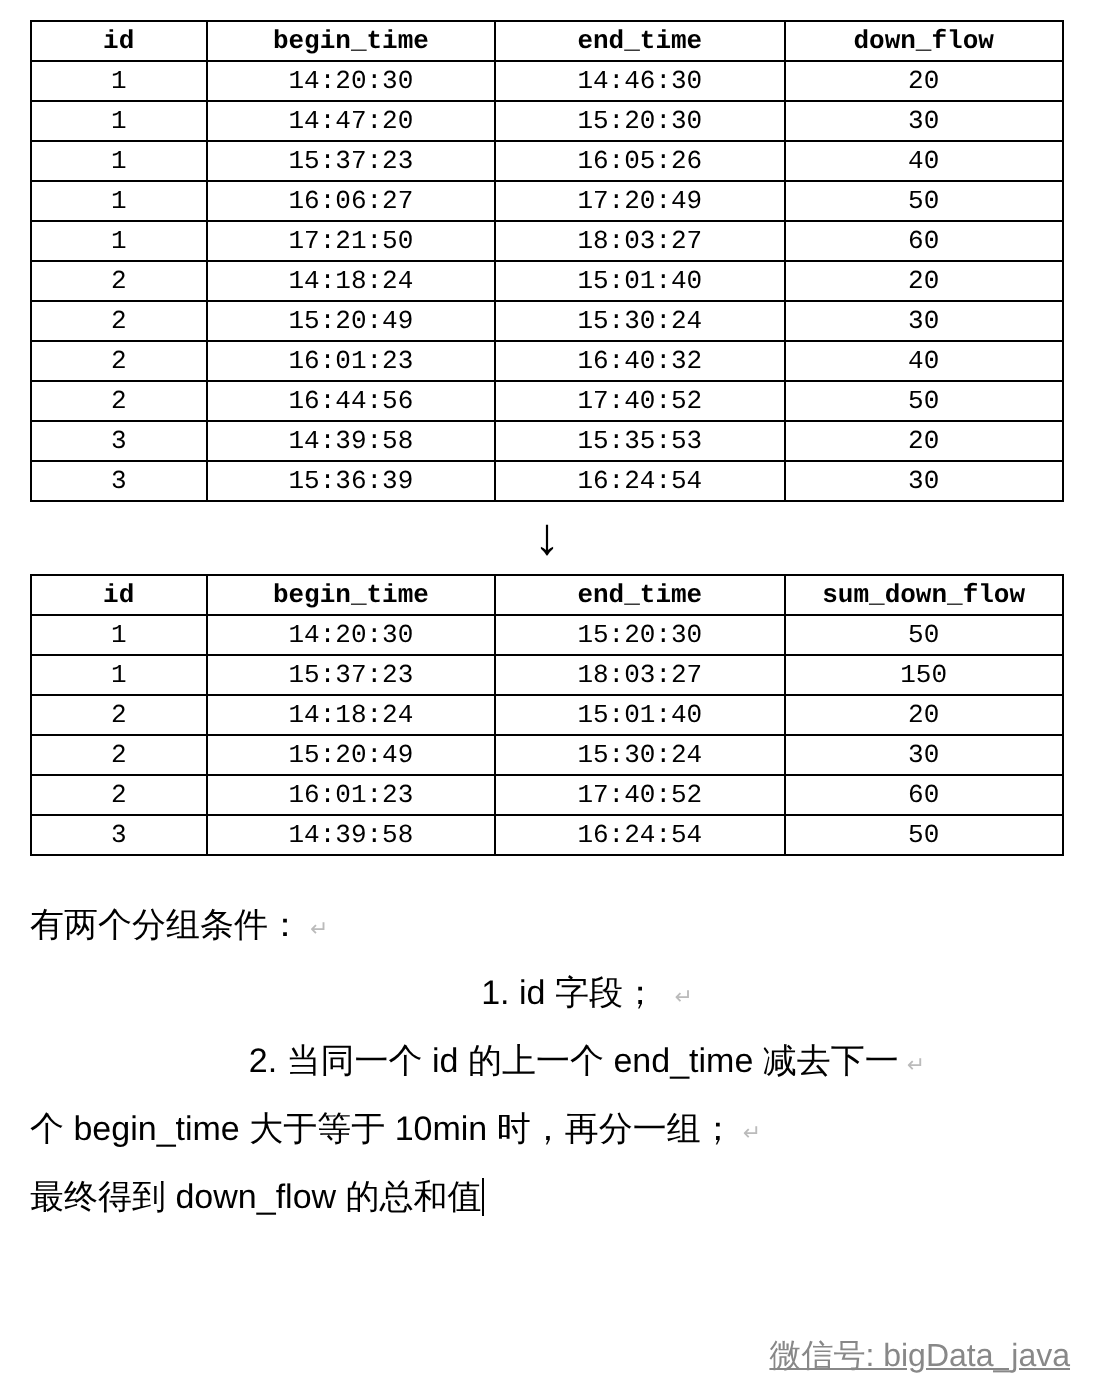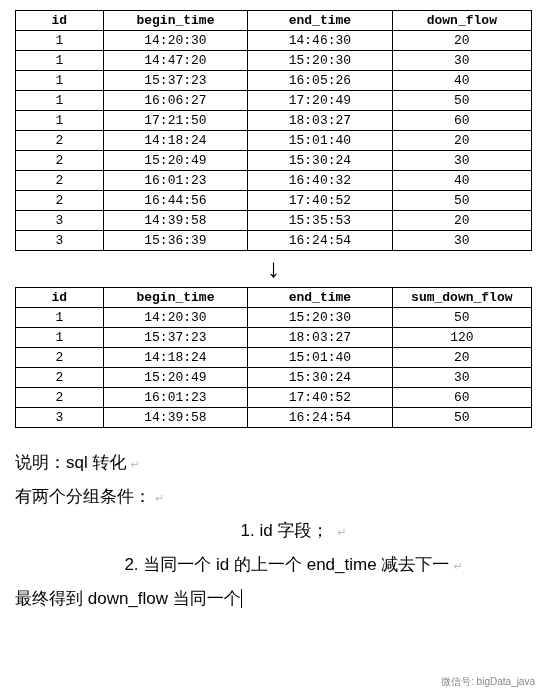--- a/index.html
+++ b/index.html
@@ -39,23 +39,24 @@
       margin-top: 18px;
       font-size: 17px;
       line-height: 2.0;
       font-family: "SimSun", "宋体", "Microsoft YaHei", sans-serif;
     }
     .indent { padding-left: 40px; text-align: center; }
     .watermark-footer {
       position: absolute;
       bottom: 8px;
       right: 12px;
-      font-size: 10px;
+      font-size: 16px;
       color: #888;
       font-family: Arial, sans-serif;
+      text-decoration: underline;
     }
     .watermark-text {
       position: absolute;
       bottom: 8px;
       left: 50%;
       transform: translateX(-50%);
       font-size: 12px;
       color: #ccc;
       font-family: Arial, sans-serif;
       letter-spacing: 1px;
@@ -176,21 +177,21 @@
       <tr>
         <td>1</td>
         <td>14:20:30</td>
         <td>15:20:30</td>
         <td>50</td>
       </tr>
       <tr>
         <td>1</td>
         <td>15:37:23</td>
         <td>18:03:27</td>
-        <td>120</td>
+        <td>150</td>
       </tr>
       <tr>
         <td>2</td>
         <td>14:18:24</td>
         <td>15:01:40</td>
         <td>20</td>
       </tr>
       <tr>
         <td>2</td>
         <td>15:20:49</td>
@@ -206,21 +207,21 @@
       <tr>
         <td>3</td>
         <td>14:39:58</td>
         <td>16:24:54</td>
         <td>50</td>
       </tr>
     </tbody>
 </table>
 
 <div class="text-block">
-  <div><span>说明：sql 转化</span><span class="enter-mark">↵</span></div>
   <div><span>有两个分组条件：</span><span class="enter-mark">↵</span></div>
   <div class="indent"><span>1. id 字段；</span> <span class="enter-mark">↵</span></div>
   <div class="indent"><span>2. 当同一个 id 的上一个 end_time 减去下一</span><span class="enter-mark">↵</span></div>
-  <div><span>最终得到 down_flow 当同一个</span><span class="cursor"></span></div>
+  <div><span>个 begin_time 大于等于 10min 时，再分一组；</span><span class="enter-mark">↵</span></div>
+  <div><span>最终得到 down_flow 的总和值</span><span class="cursor"></span></div>
 </div>
 
 <div class="watermark-footer">微信号: bigData_java</div>
 <div class="watermark-text"></div>
 
 </body></html>

